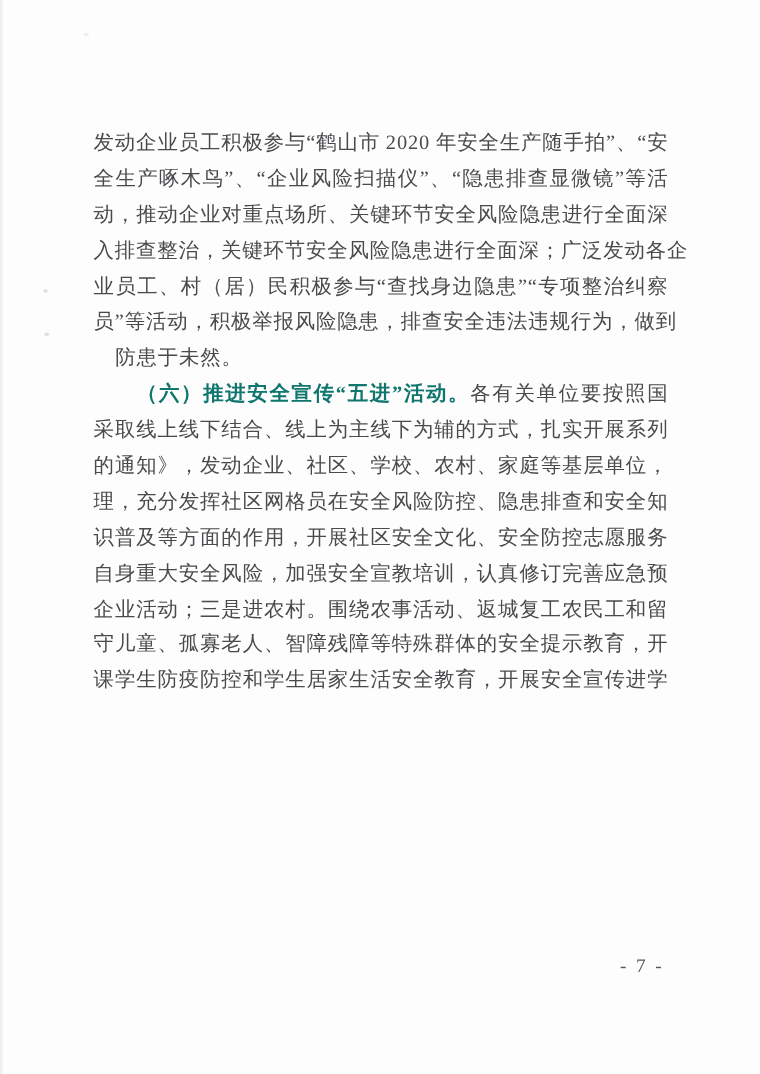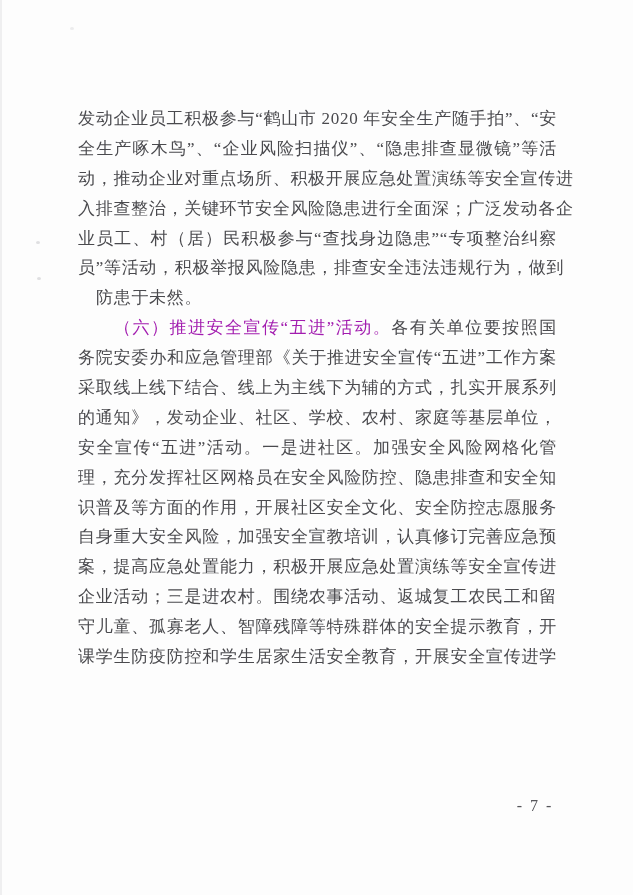--- a/index.html
+++ b/index.html
@@ -53,22 +53,22 @@
     overflow: visible;
   }
   .line.para-end {
     text-align-last: left;
     margin-left: 18px;
   }
   .line.indent {
     padding-left: 36px;
   }
   .line .b {
-    font-weight: 400;
-    color: #a21caf;
+    font-weight: 700;
+    color: #0f766e;
   }
   .page-number {
     position: absolute;
     left: 499px;
     top: 796px;
     width: 72px;
     text-align: center;
     color: #55555a;
     font-size: 16px;
     letter-spacing: 2px;
@@ -80,33 +80,30 @@
 
 <div class="page">
   <div class="edge-line"></div>
   <div class="speck s1"></div>
   <div class="speck s2"></div>
   <div class="speck s3"></div>
 
   <div class="doc-body">
     <div class="line"><span class="b"></span><span>发动企业员工积极参与“鹤山市 2020 年安全生产随手拍”、“安</span></div>
     <div class="line"><span class="b"></span><span>全生产啄木鸟”、“企业风险扫描仪”、“隐患排查显微镜”等活</span></div>
-    <div class="line"><span class="b"></span><span>动，推动企业对重点场所、积极开展应急处置演练等安全宣传进</span></div>
+    <div class="line"><span class="b"></span><span>动，推动企业对重点场所、关键环节安全风险隐患进行全面深</span></div>
     <div class="line"><span class="b"></span><span>入排查整治，关键环节安全风险隐患进行全面深；广泛发动各企</span></div>
     <div class="line"><span class="b"></span><span>业员工、村（居）民积极参与“查找身边隐患”“专项整治纠察</span></div>
     <div class="line"><span class="b"></span><span>员”等活动，积极举报风险隐患，排查安全违法违规行为，做到</span></div>
     <div class="line para-end"><span class="b"></span><span>防患于未然。</span></div>
     <div class="line indent"><span class="b">（六）推进安全宣传“五进”活动。</span><span>各有关单位要按照国</span></div>
-    <div class="line"><span class="b"></span><span>务院安委办和应急管理部《关于推进安全宣传“五进”工作方案</span></div>
     <div class="line"><span class="b"></span><span>采取线上线下结合、线上为主线下为辅的方式，扎实开展系列</span></div>
     <div class="line"><span class="b"></span><span>的通知》，发动企业、社区、学校、农村、家庭等基层单位，</span></div>
-    <div class="line"><span class="b"></span><span>安全宣传“五进”活动。一是进社区。加强安全风险网格化管</span></div>
     <div class="line"><span class="b"></span><span>理，充分发挥社区网格员在安全风险防控、隐患排查和安全知</span></div>
     <div class="line"><span class="b"></span><span>识普及等方面的作用，开展社区安全文化、安全防控志愿服务</span></div>
     <div class="line"><span class="b"></span><span>自身重大安全风险，加强安全宣教培训，认真修订完善应急预</span></div>
-    <div class="line"><span class="b"></span><span>案，提高应急处置能力，积极开展应急处置演练等安全宣传进</span></div>
     <div class="line"><span class="b"></span><span>企业活动；三是进农村。围绕农事活动、返城复工农民工和留</span></div>
     <div class="line"><span class="b"></span><span>守儿童、孤寡老人、智障残障等特殊群体的安全提示教育，开</span></div>
     <div class="line"><span class="b"></span><span>课学生防疫防控和学生居家生活安全教育，开展安全宣传进学</span></div>
   </div>
 
   <div class="page-number">- 7 -</div>
 </div>
 
 </body></html>

